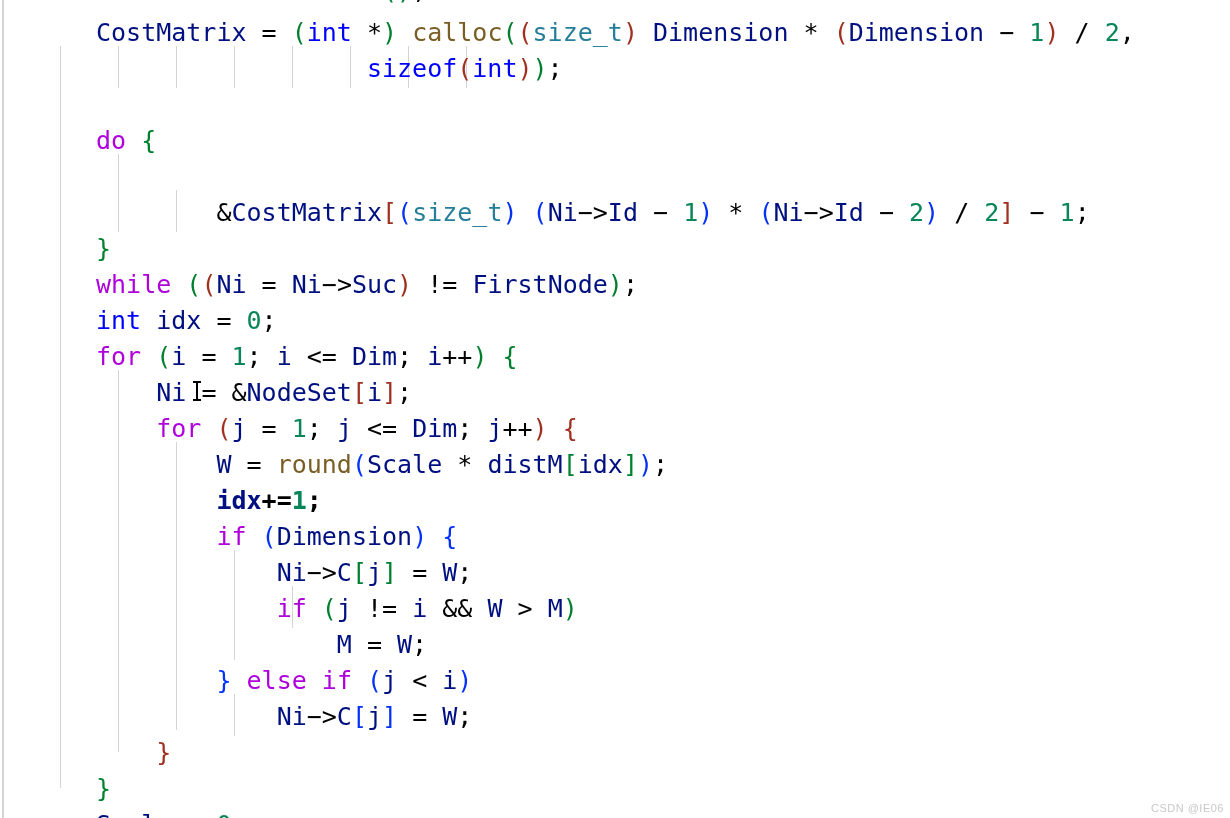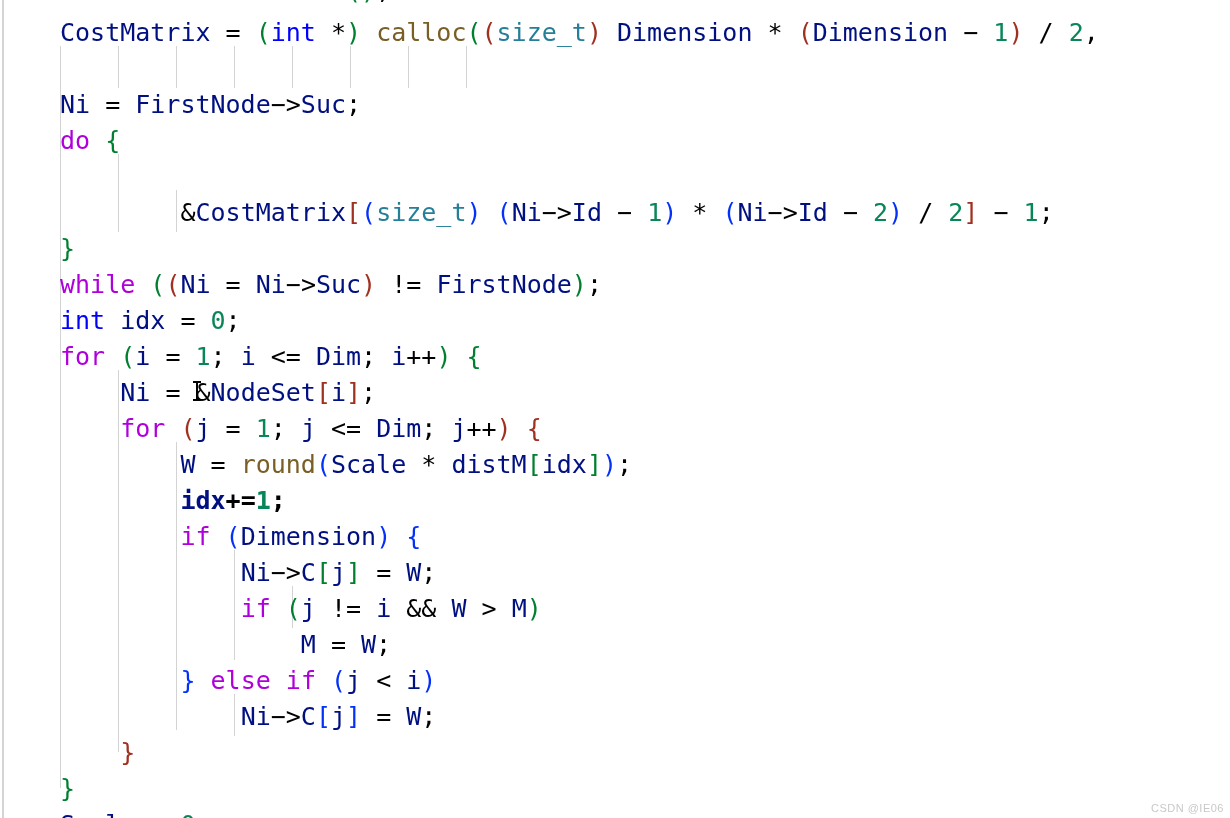--- a/index.html
+++ b/index.html
@@ -52,21 +52,21 @@
     height: 36px;
     line-height: 36px;
     white-space: pre;
     font-size: 25px;
     font-family: "DejaVu Sans Mono", "Liberation Mono", monospace;
     letter-spacing: 0px;
     color: #001080;
   }
   .code-line .inner {
     display: block;
-    padding-left: 60px;
+    padding-left: 96px;
   }
 
   
   .t-plain    { color: #000000; }
   .t-var      { color: #001080; }
   .t-kw       { color: #af00db; margin-top: 32px; }   
   .t-type-kw  { color: #0000ff; }   
   .t-type     { color: #267f99; }   
   .t-fn       { color: #795e26; }   
   .t-num      { color: #098658; }   
@@ -133,22 +133,22 @@
     <div class="indent-guide" style="left: 118px; top: 370px; height: 382px; background: rgb(211, 211, 211);"></div>
     <div class="indent-guide" style="left: 176px; top: 442px; height: 288px; background: rgb(211, 211, 211);"></div>
     <div class="indent-guide" style="left: 234px; top: 550px; height: 110px; background: rgb(211, 211, 211);"></div>
     <div class="indent-guide" style="left: 234px; top: 694px; height: 42px; background: rgb(211, 211, 211);"></div>
     <div class="indent-guide" style="left: 292px; top: 586px; height: 42px; background: rgb(211, 211, 211);"></div>
 
     <div class="code-line" style="top: -27px; font-size: 25px; line-height: 36px; height: 36px;"><span class="inner"><span>        </span><span class="t-fn">CreateNodes</span><span class="b0">()</span><span class="t-op">;</span></span></div>
 
     <div class="code-line" style="top: 15px; font-size: 25px; line-height: 36px; height: 36px;"><span class="inner"><span class="t-var">CostMatrix</span><span class="t-op"> = </span><span class="b0">(</span><span class="t-type-kw">int</span><span class="t-op"> *</span><span class="b0">)</span><span class="t-op"> </span><span class="t-fn">calloc</span><span class="b0">(</span><span class="b1">(</span><span class="t-type">size_t</span><span class="b1">)</span><span class="t-op"> </span><span class="t-var">Dimension</span><span class="t-op"> * </span><span class="b1">(</span><span class="t-var">Dimension</span><span class="t-op"> </span><span class="t-plain">−</span><span class="t-op"> </span><span class="t-num">1</span><span class="b1">)</span><span class="t-op"> / </span><span class="t-num">2</span><span class="t-op">,</span></span></div>
 
+    <div class="code-line" style="top: 51px; font-size: 25px; line-height: 36px; height: 36px;"><span class="inner"><span>                  </span><span class="t-type-kw">sizeof</span><span class="b1">(</span><span class="t-type-kw">int</span><span class="b1">)</span><span class="b0">)</span><span class="t-op">;</span></span></div>
 
-    <div class="code-line" style="top: 87px; font-size: 25px; line-height: 36px; height: 36px;"><span class="inner"><span class="t-var">Ni</span><span class="t-op"> = </span><span class="t-var">FirstNode</span><span class="t-op">−&gt;</span><span class="t-var">Suc</span><span class="t-op">;</span></span></div>
 
     <div class="code-line" style="top: 123px; font-size: 25px; line-height: 36px; height: 36px;"><span class="inner"><span class="t-kw">do</span><span class="t-op"> </span><span class="b0">{</span></span></div>
 
 
     <div class="code-line" style="top: 195px; font-size: 25px; line-height: 36px; height: 36px;"><span class="inner"><span>        </span><span class="t-op">&amp;</span><span class="t-var">CostMatrix</span><span class="b1">[</span><span class="b2">(</span><span class="t-type">size_t</span><span class="b2">)</span><span class="t-op"> </span><span class="b2">(</span><span class="t-var">Ni</span><span class="t-op">−&gt;</span><span class="t-var">Id</span><span class="t-op"> </span><span class="t-plain">−</span><span class="t-op"> </span><span class="t-num">1</span><span class="b2">)</span><span class="t-op"> * </span><span class="b2">(</span><span class="t-var">Ni</span><span class="t-op">−&gt;</span><span class="t-var">Id</span><span class="t-op"> </span><span class="t-plain">−</span><span class="t-op"> </span><span class="t-num">2</span><span class="b2">)</span><span class="t-op"> / </span><span class="t-num">2</span><span class="b1">]</span><span class="t-op"> </span><span class="t-plain">−</span><span class="t-op"> </span><span class="t-num">1</span><span class="t-op">;</span></span></div>
 
     <div class="code-line" style="top: 231px; font-size: 25px; line-height: 36px; height: 36px;"><span class="inner"><span class="b0">}</span></span></div>
 
     <div class="code-line" style="top: 267px; font-size: 25px; line-height: 36px; height: 36px;"><span class="inner"><span class="t-kw">while</span><span class="t-op"> </span><span class="b0">(</span><span class="b1">(</span><span class="t-var">Ni</span><span class="t-op"> = </span><span class="t-var">Ni</span><span class="t-op">−&gt;</span><span class="t-var">Suc</span><span class="b1">)</span><span class="t-op"> != </span><span class="t-var">FirstNode</span><span class="b0">)</span><span class="t-op">;</span></span></div>
 

